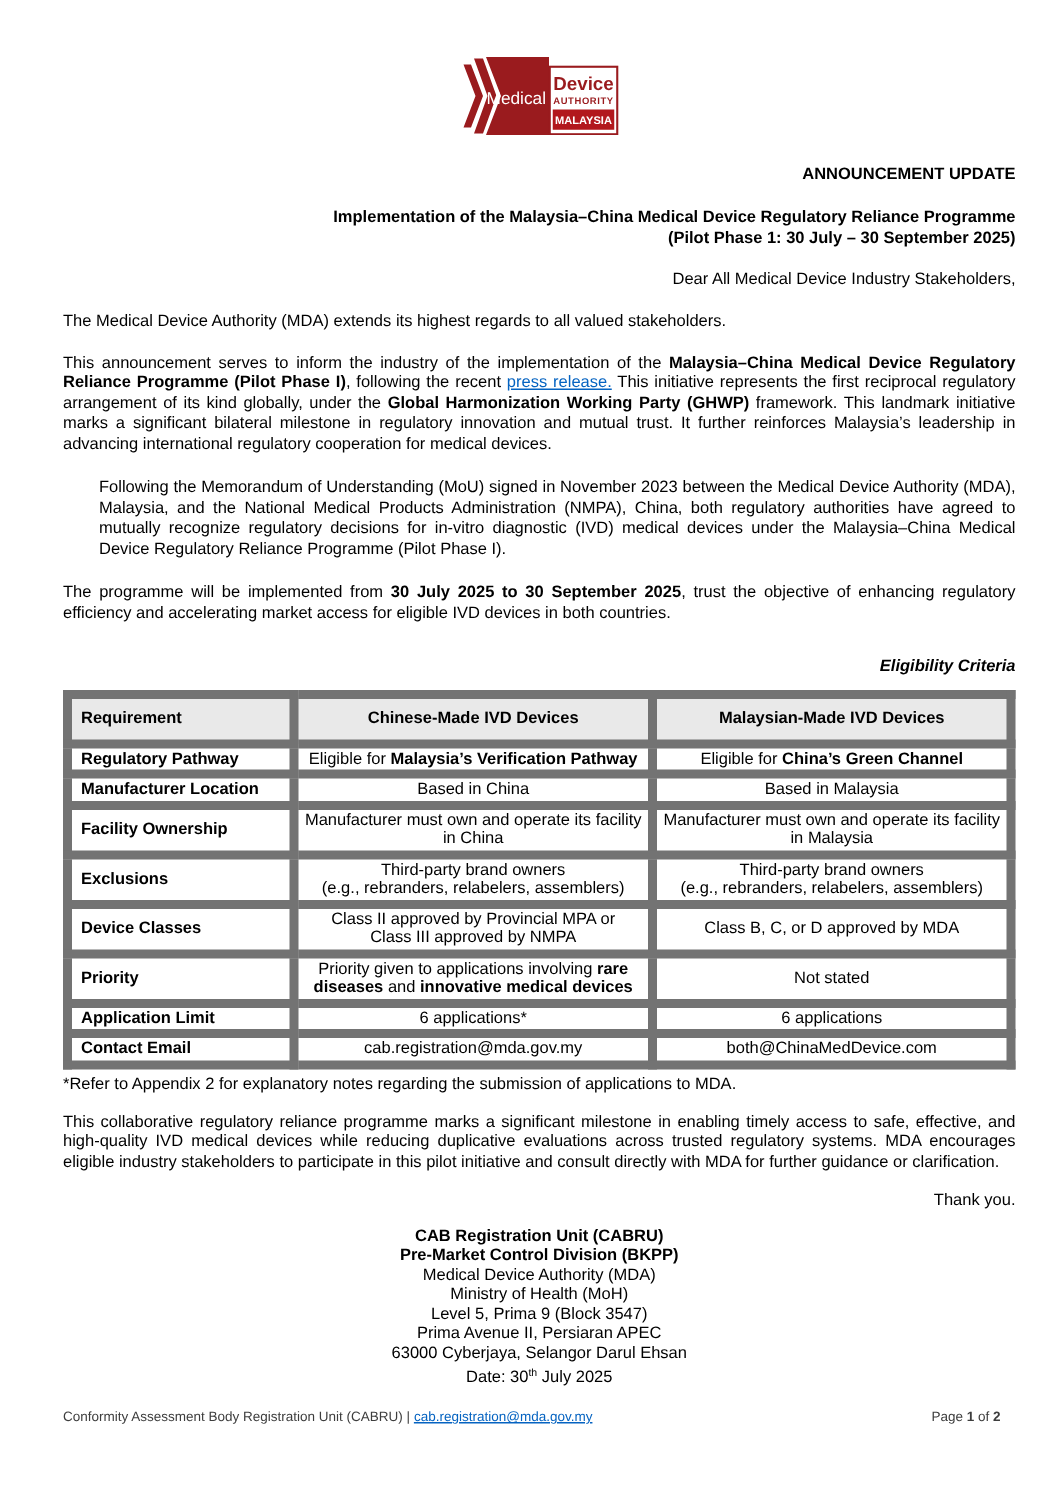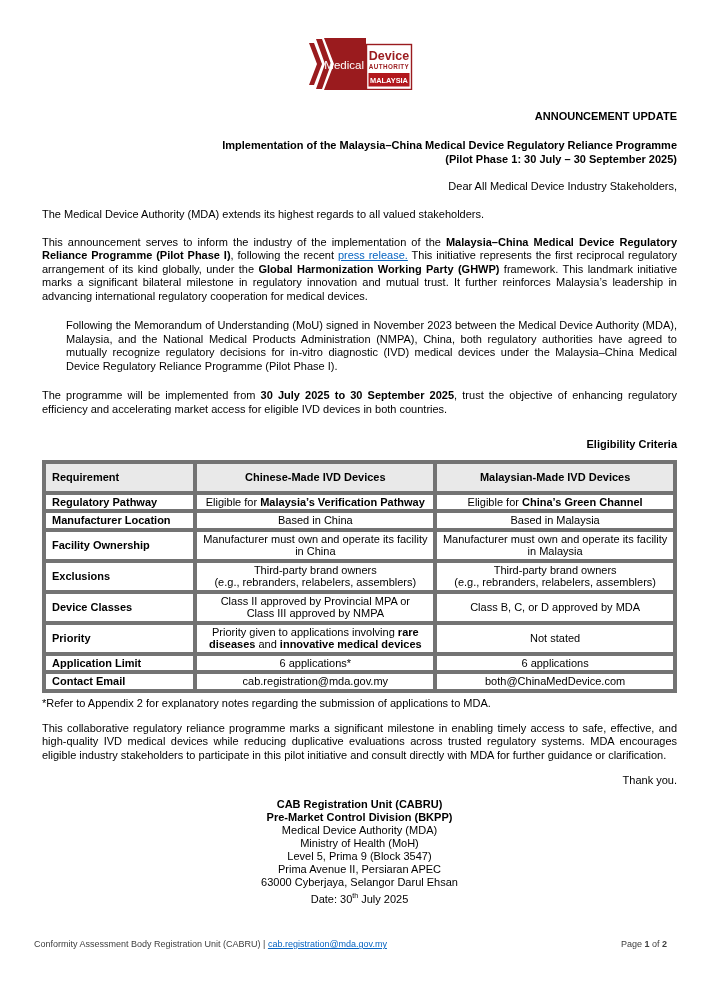--- a/index.html
+++ b/index.html
@@ -16,39 +16,39 @@
   .link{color:#0563C1;text-decoration:underline;cursor:pointer;}
   p{margin:0;line-height:13.5px;}
   .logo-wrap{text-align:center;margin-bottom:20px;height:52px;}
   .announcement{font-weight:bold;margin-bottom:17px;}
   .doc-title{font-weight:bold;margin-bottom:14px;line-height:13.5px;}
   .salutation{margin-bottom:16px;}
   .p1{margin-bottom:14px;}
   .p2{margin-bottom:16px;}
   .p3{margin-bottom:16px;margin-left:24px;}
   .p4{margin-bottom:22px;}
-  .section-heading{font-weight:bold;margin-bottom:10px;}
+  .section-heading{font-weight:bold;margin-bottom:10px;font-style:italic;}
   table.elig{
     width:100%;border-collapse:collapse;table-layout:fixed;
     font-size:11px;line-height:12.5px;
   }
   table.elig th,table.elig td{
-    border:4px solid #737373;text-align:center;vertical-align:middle;
+    border:6px solid #737373;text-align:center;vertical-align:middle;
     padding:1px 3px;word-wrap:break-word;
   }
   table.elig th{background:#E9E9E9;font-weight:bold;padding:7px 3px;}
   table.elig th.req,table.elig td.req{text-align:left;padding-left:6px;font-weight:bold;}
   col.c1{width:24%;} col.c2{width:38%;} col.c3{width:38%;}
   .footnote{margin-top:4px;margin-bottom:12px;line-height:13px;}
   .p5{margin-bottom:12px;}
   .closing{margin-bottom:12px;}
   .signature{text-align:center;line-height:13px;}
   .signature div{line-height:13px;}
   .footer{
-    position:absolute;top:939px;left:34px;right:40px;
+    position:absolute;top:939px;left:42px;right:40px;
     display:flex;justify-content:space-between;align-items:baseline;
     font-size:9px;color:#3d3d3d;
   }
 </style>
 </head>
 <body>
 
 <div class="page">
 
   <div class="logo-wrap">

